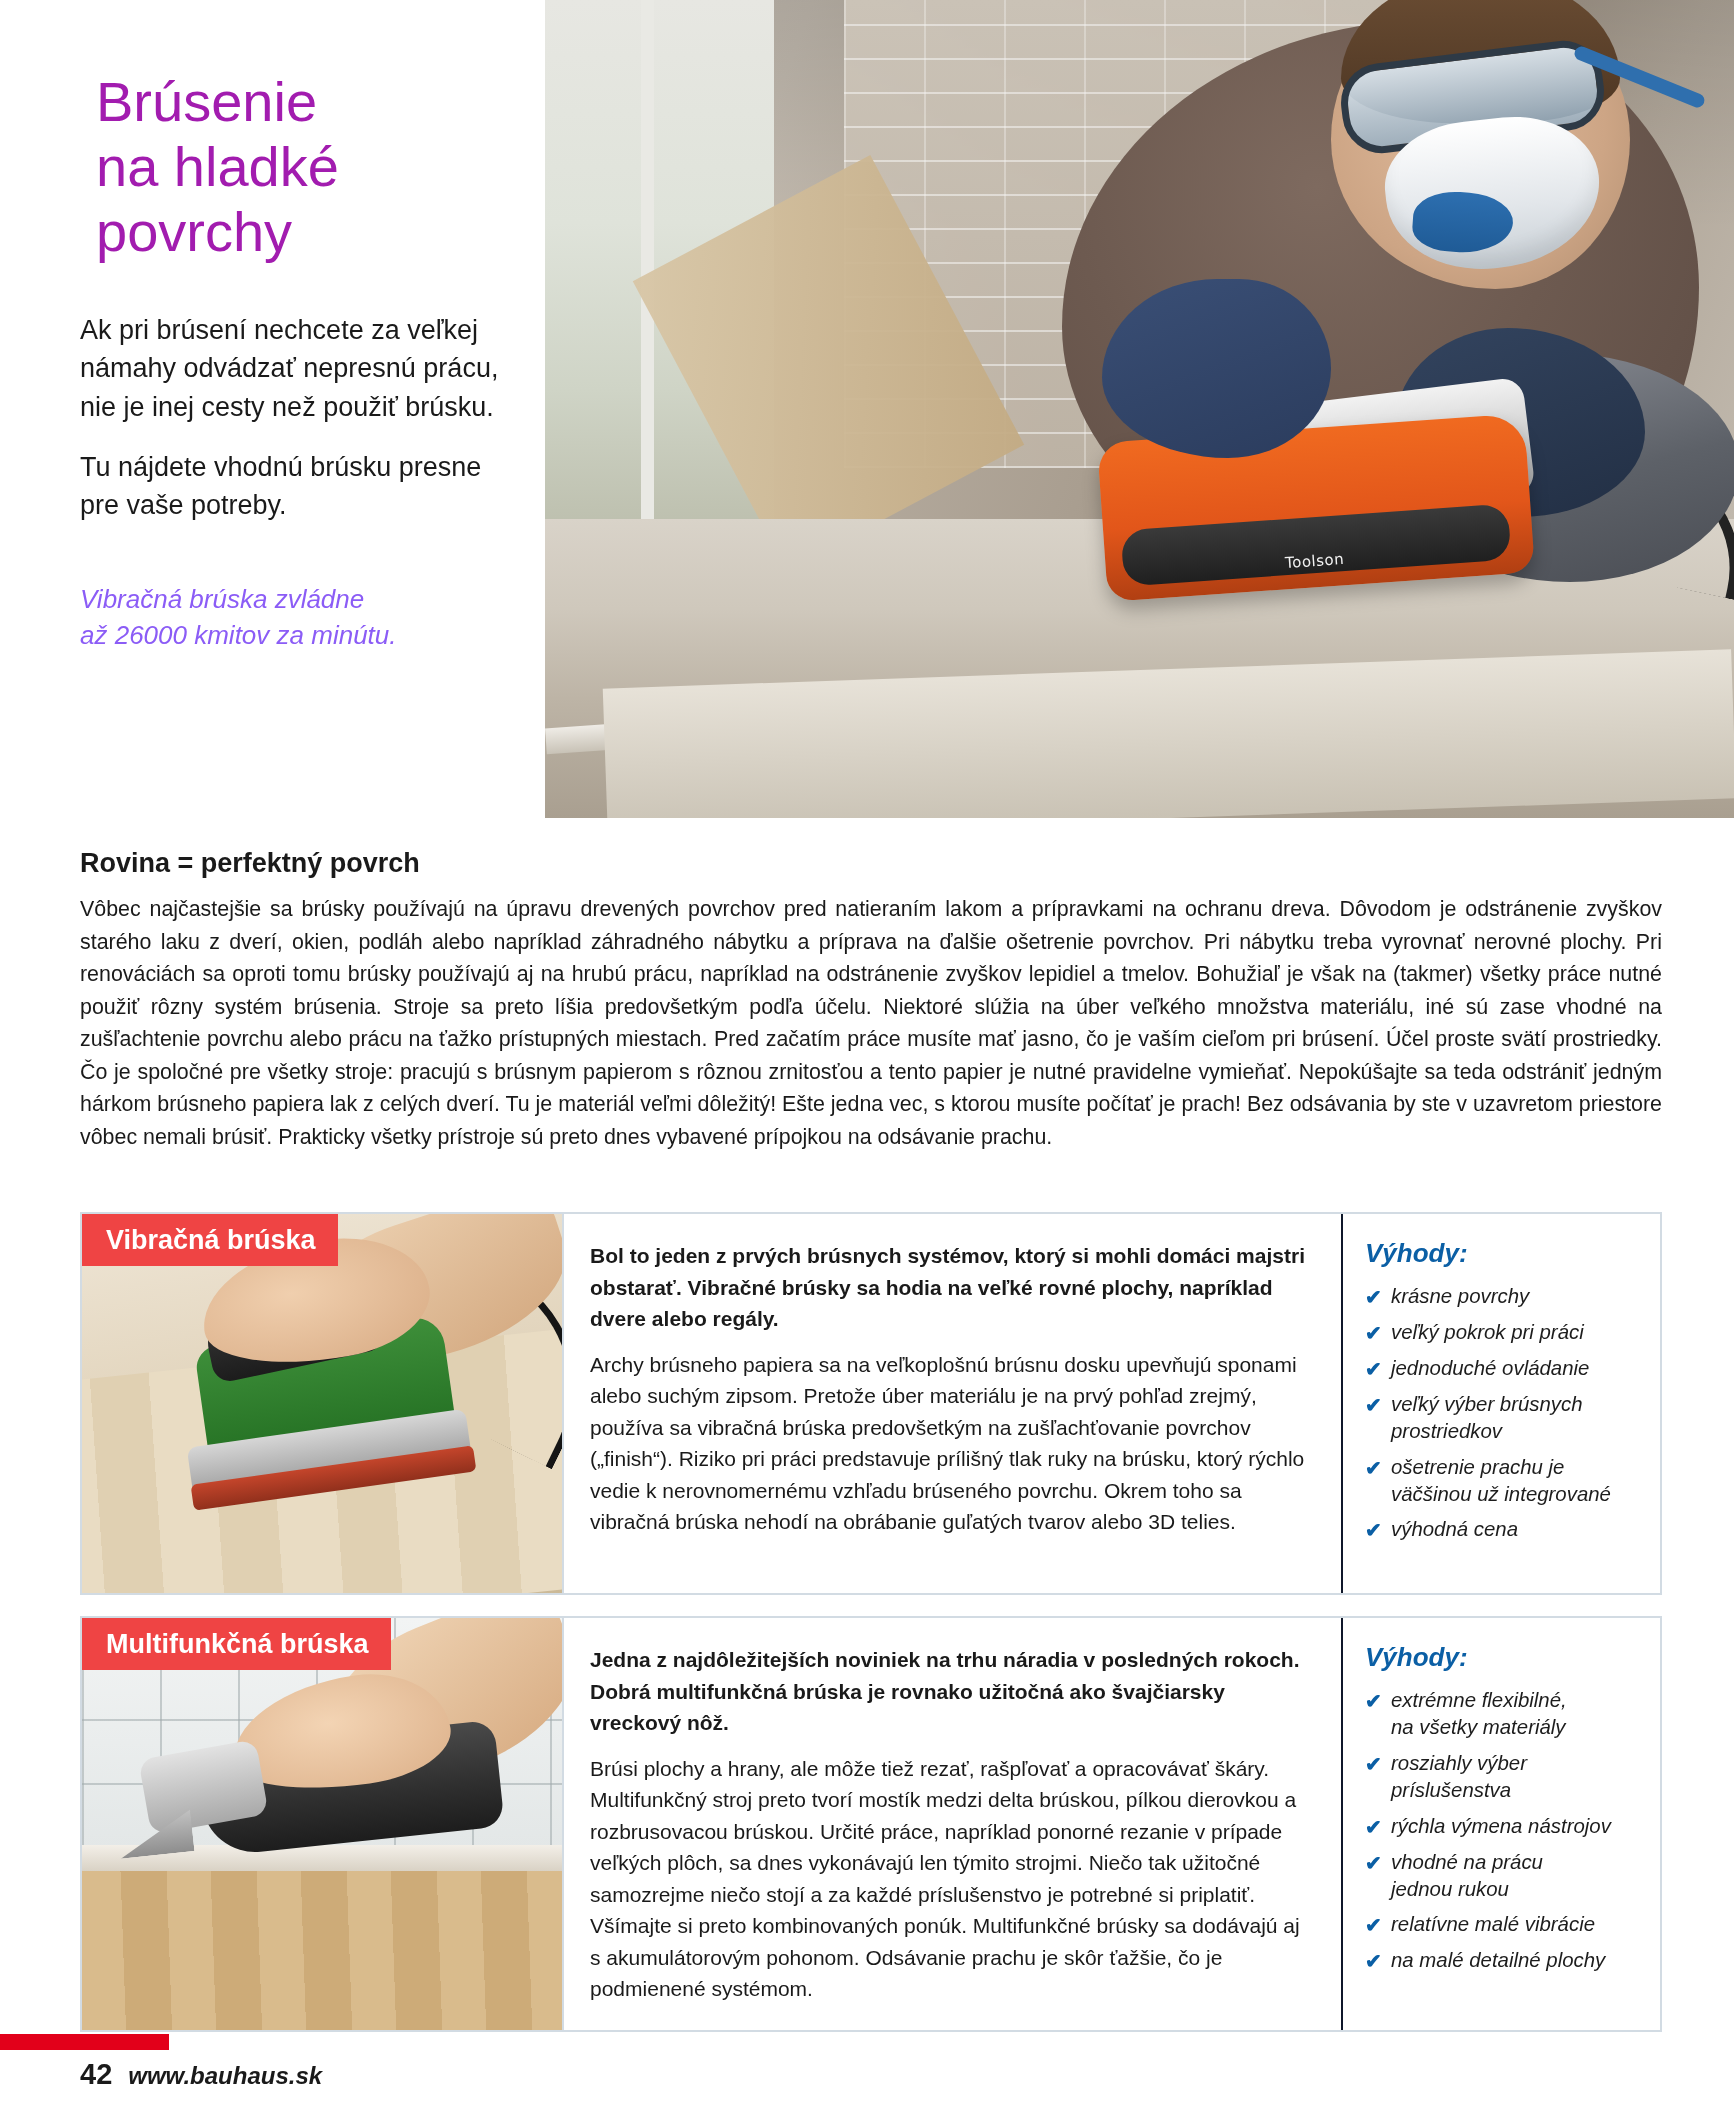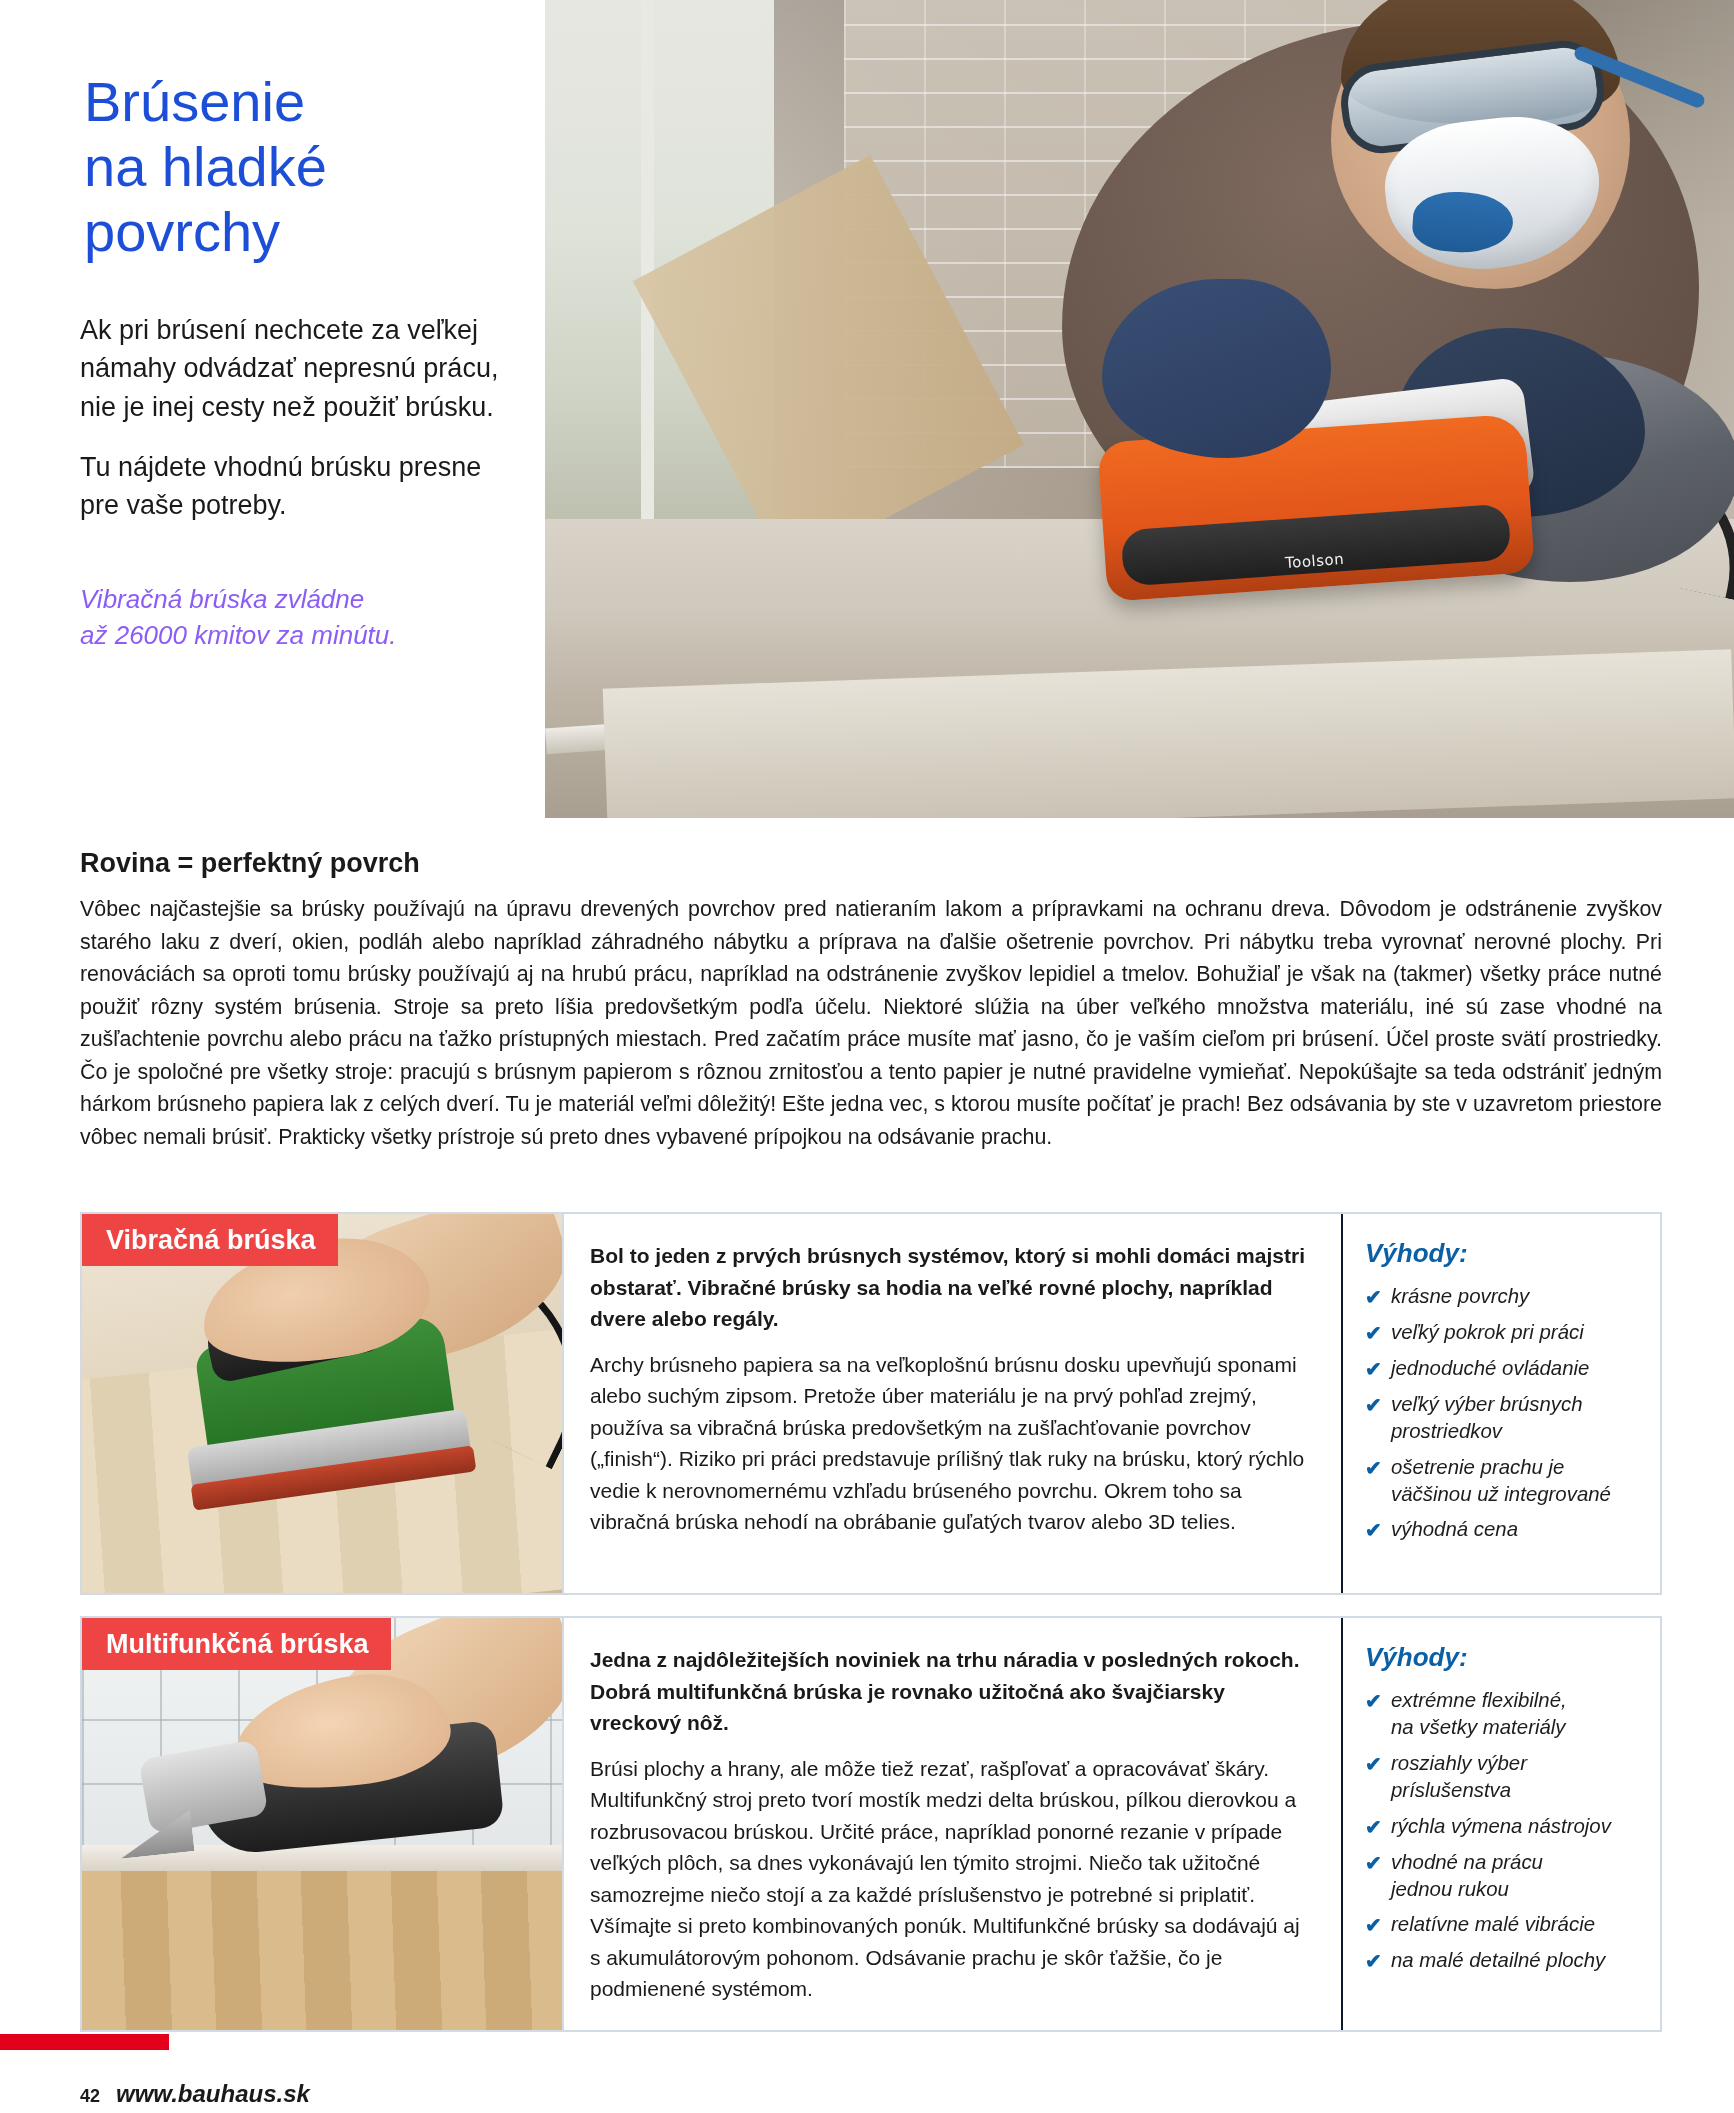--- a/index.html
+++ b/index.html
@@ -183,25 +183,25 @@
     background: linear-gradient(180deg,#e7e2d8,#c9c2b4);
     transform: rotate(-2deg);
   }
 
   
   #hero-text {
     position: absolute;
     left: 80px; top: 70px; width: 428px;
   }
   #hero-title {
-    color: #1d4ed8;
+    color: #a21caf;
     font-size: 56px;
     line-height: 1.16;
     font-weight: 400;
-    margin: 0 0 46px 4px;
+    margin: 0 0 46px 16px;
     white-space: pre-line;
   }
   #hero-lead p {
     margin: 0 0 22px 0;
     font-size: 27px;
     line-height: 1.42;
     color: #1a1a1a;
   }
   #hero-note {
     margin-top: 56px;
@@ -420,21 +420,21 @@
     left: 0; top: 2034px; width: 169px; height: 16px;
     background: #e2001a;
   }
   #footer {
     position: absolute;
     left: 80px; top: 2058px;
     display: flex;
     align-items: baseline;
     gap: 16px;
   }
-  #page-number { font-size: 18px; font-weight: bold; margin-top: 28px; }
+  #page-number { font-size: 29px; font-weight: bold; }
   #footer-url { font-size: 24px; font-style: italic; font-weight: bold; }
 </style>
 </head>
 <body>
 
 <div id="hero">
 
   <div id="hero-image">
     <div class="photo-bg"></div>
     <div class="window-left"></div>

